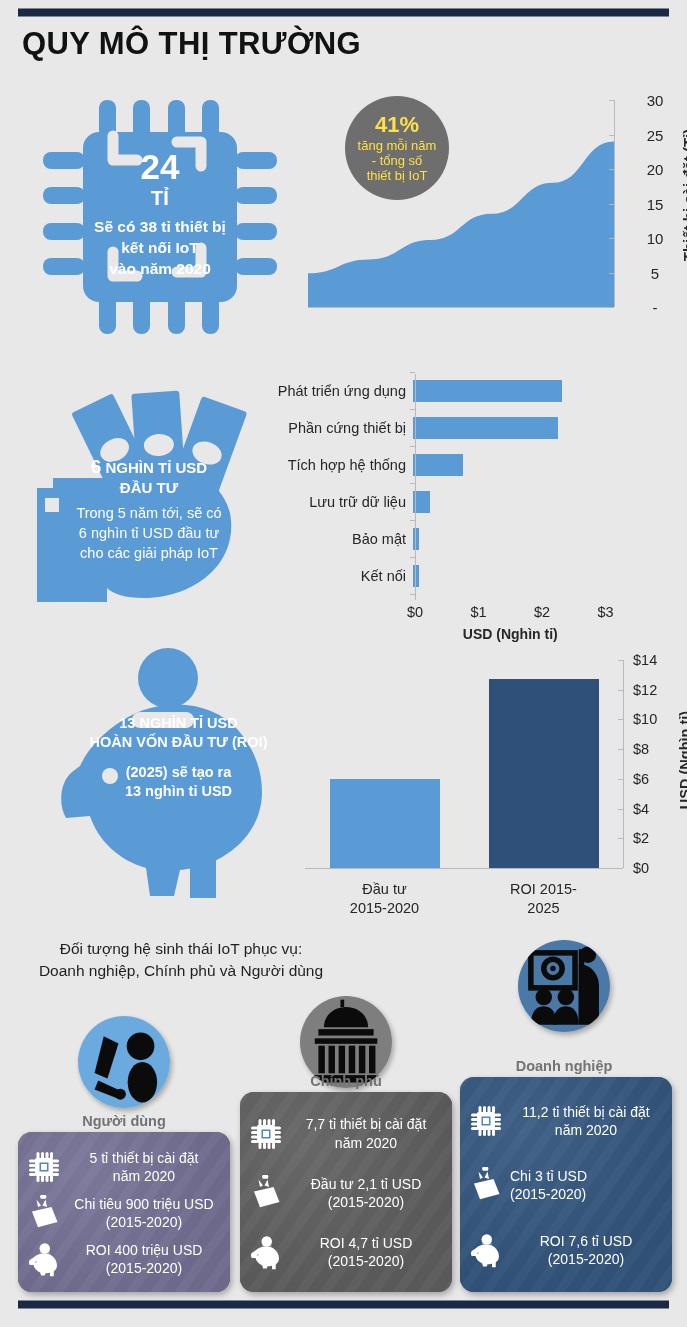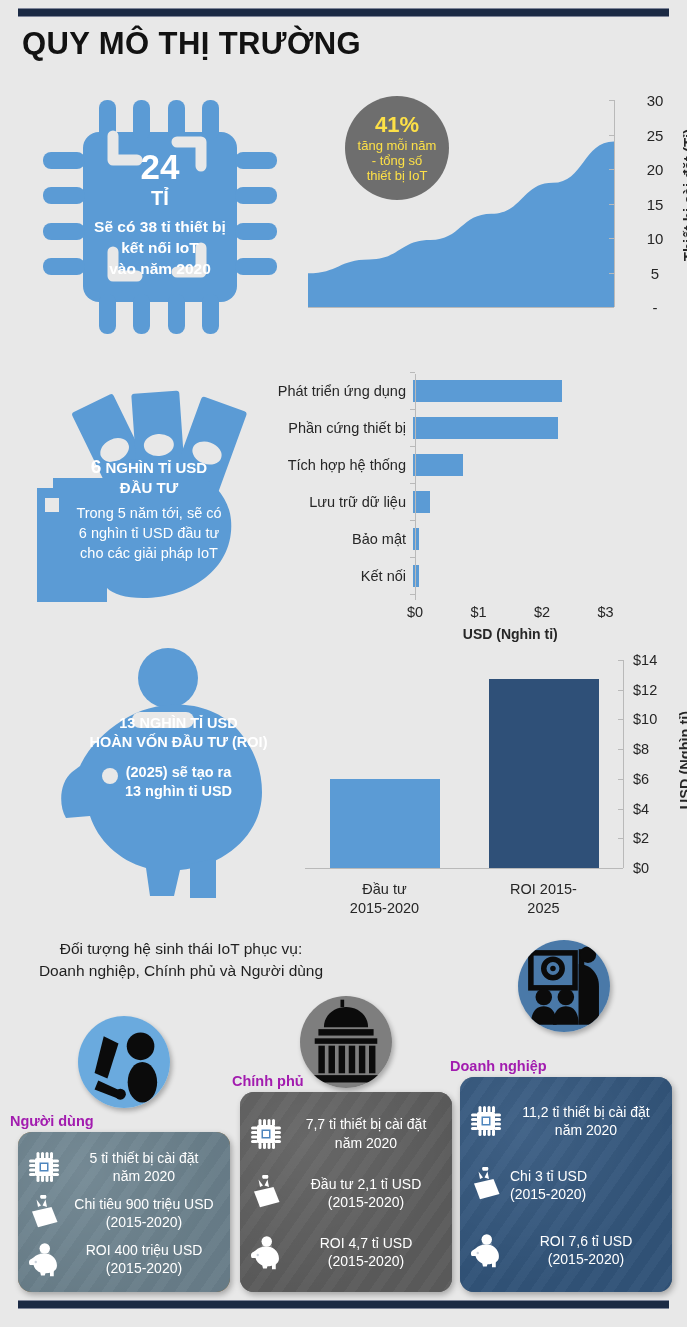--- a/index.html
+++ b/index.html
@@ -112,22 +112,22 @@
   .cc-ytitle { position: absolute; right: 2px; top: 105px;
                transform: translate(50%,-50%) rotate(-90deg); transform-origin: center;
                font-size: 14.5px; font-weight: bold; color: #262626; white-space: nowrap; }
 
   
   .eco-intro { position: absolute; left: 16px; top: 938px; width: 330px; text-align: center;
                font-size: 15.5px; color: #1f1f1f; line-height: 1.45; }
   .eco-group { position: absolute; }
   .eco-badge { position: absolute; border-radius: 50%; overflow: hidden;
                box-shadow: 2px 3px 5px rgba(0,0,0,0.28); }
-  .eco-caption { position: absolute; width: 100%; text-align: left;
-                 font-size: 14.5px; font-weight: bold; color: #a21caf; }
+  .eco-caption { position: absolute; width: 100%; text-align: center;
+                 font-size: 14.5px; font-weight: bold; color: #737373; }
   .eco-card { position: absolute; border-radius: 14px; overflow: hidden;
               box-shadow: 2px 3px 6px rgba(0,0,0,0.3); }
   .eco-card .bgimg { position: absolute; inset: 0; }
   .eco-card .tint { position: absolute; inset: 0; }
   .eco-rows { position: absolute; inset: 0; padding: 12px 10px 10px 8px;
               display: flex; flex-direction: column; justify-content: space-around; }
   .eco-row { display: flex; align-items: center; gap: 6px; }
   .eco-row .ico { flex: 0 0 36px; height: 36px; }
   .eco-row .txt { flex: 1; color: #fff; font-size: 14px; text-align: center; line-height: 1.3; }
   .eco-row.lefttxt .txt { text-align: left; }
@@ -377,21 +377,21 @@
             <rect width="100" height="100" fill="#6aaade"></rect>
             <g fill="#0b0b0b">
               <circle cx="68" cy="33" r="15"></circle>
               <ellipse cx="70" cy="72" rx="16" ry="22"></ellipse>
               <path d="M28 22 L44 30 L32 68 L18 62 Z"></path>
               <path d="M22 70 L48 82 L44 90 L18 80 Z"></path>
               <circle cx="46" cy="85" r="6"></circle>
             </g>
           </svg></div>
         <div class="eco-caption" style="left:10px;top:1113px;width:228px;">Người dùng</div>
-        <div class="eco-card" style="left:18px;top:1132px;width:212px;height:160px;background:#a16207;">
+        <div class="eco-card" style="left:18px;top:1132px;width:212px;height:160px;background:#b91c1c;">
           <div class="bgimg" style="background:repeating-linear-gradient(125deg, rgba(255,255,255,0.07) 0 9px, rgba(0,0,0,0.07) 9px 20px),radial-gradient(circle at 30% 25%, rgba(255,255,255,0.18), rgba(0,0,0,0.18) 70%);"></div>
           <div class="tint" style="background:#5b93c6AA;"></div>
           <div class="eco-rows">
             <div class="eco-row">
               <span class="ico"><svg viewBox="0 0 48 48" width="36" height="36">
                   <g fill="#ffffff">
                     <rect x="12" y="12" width="24" height="24" rx="2"></rect>
                     <g>
                       <rect x="14" y="4" width="4" height="9" rx="2"></rect>
                       <rect x="14" y="35" width="4" height="9" rx="2"></rect>

